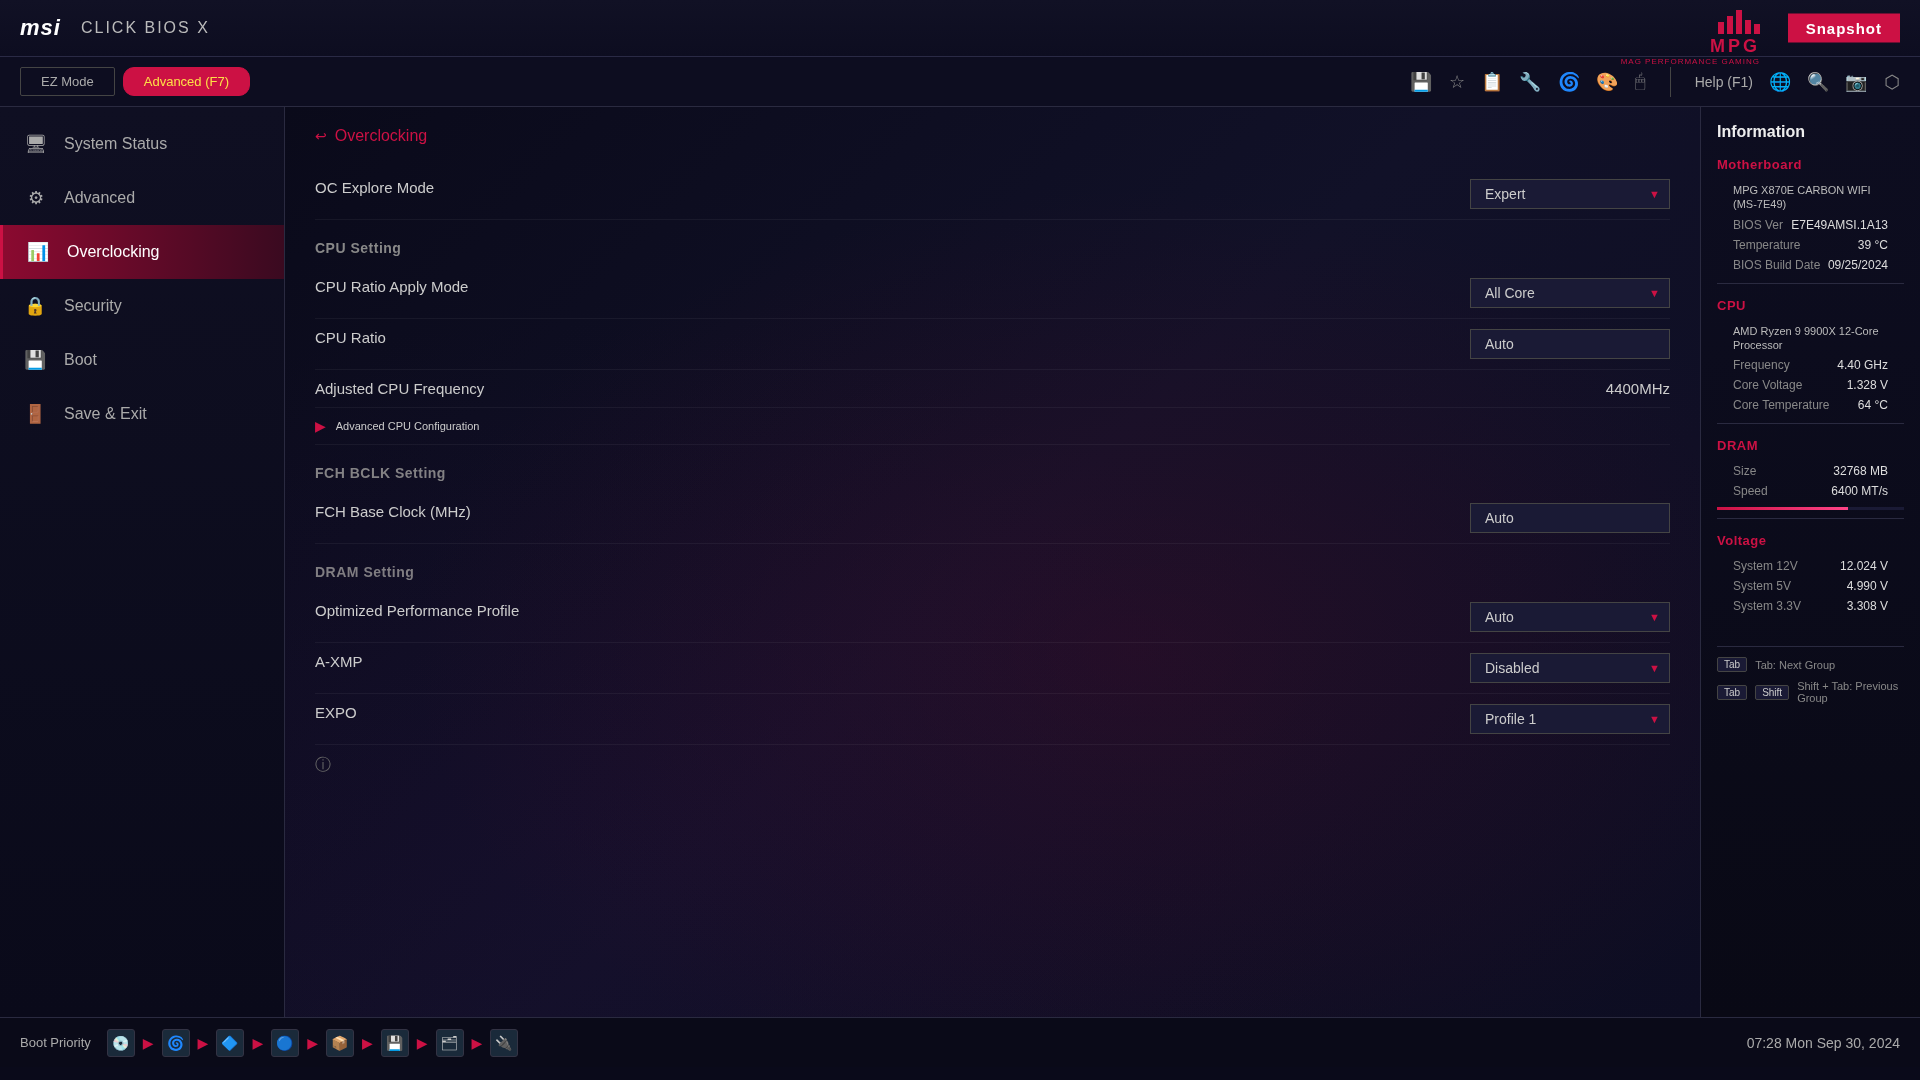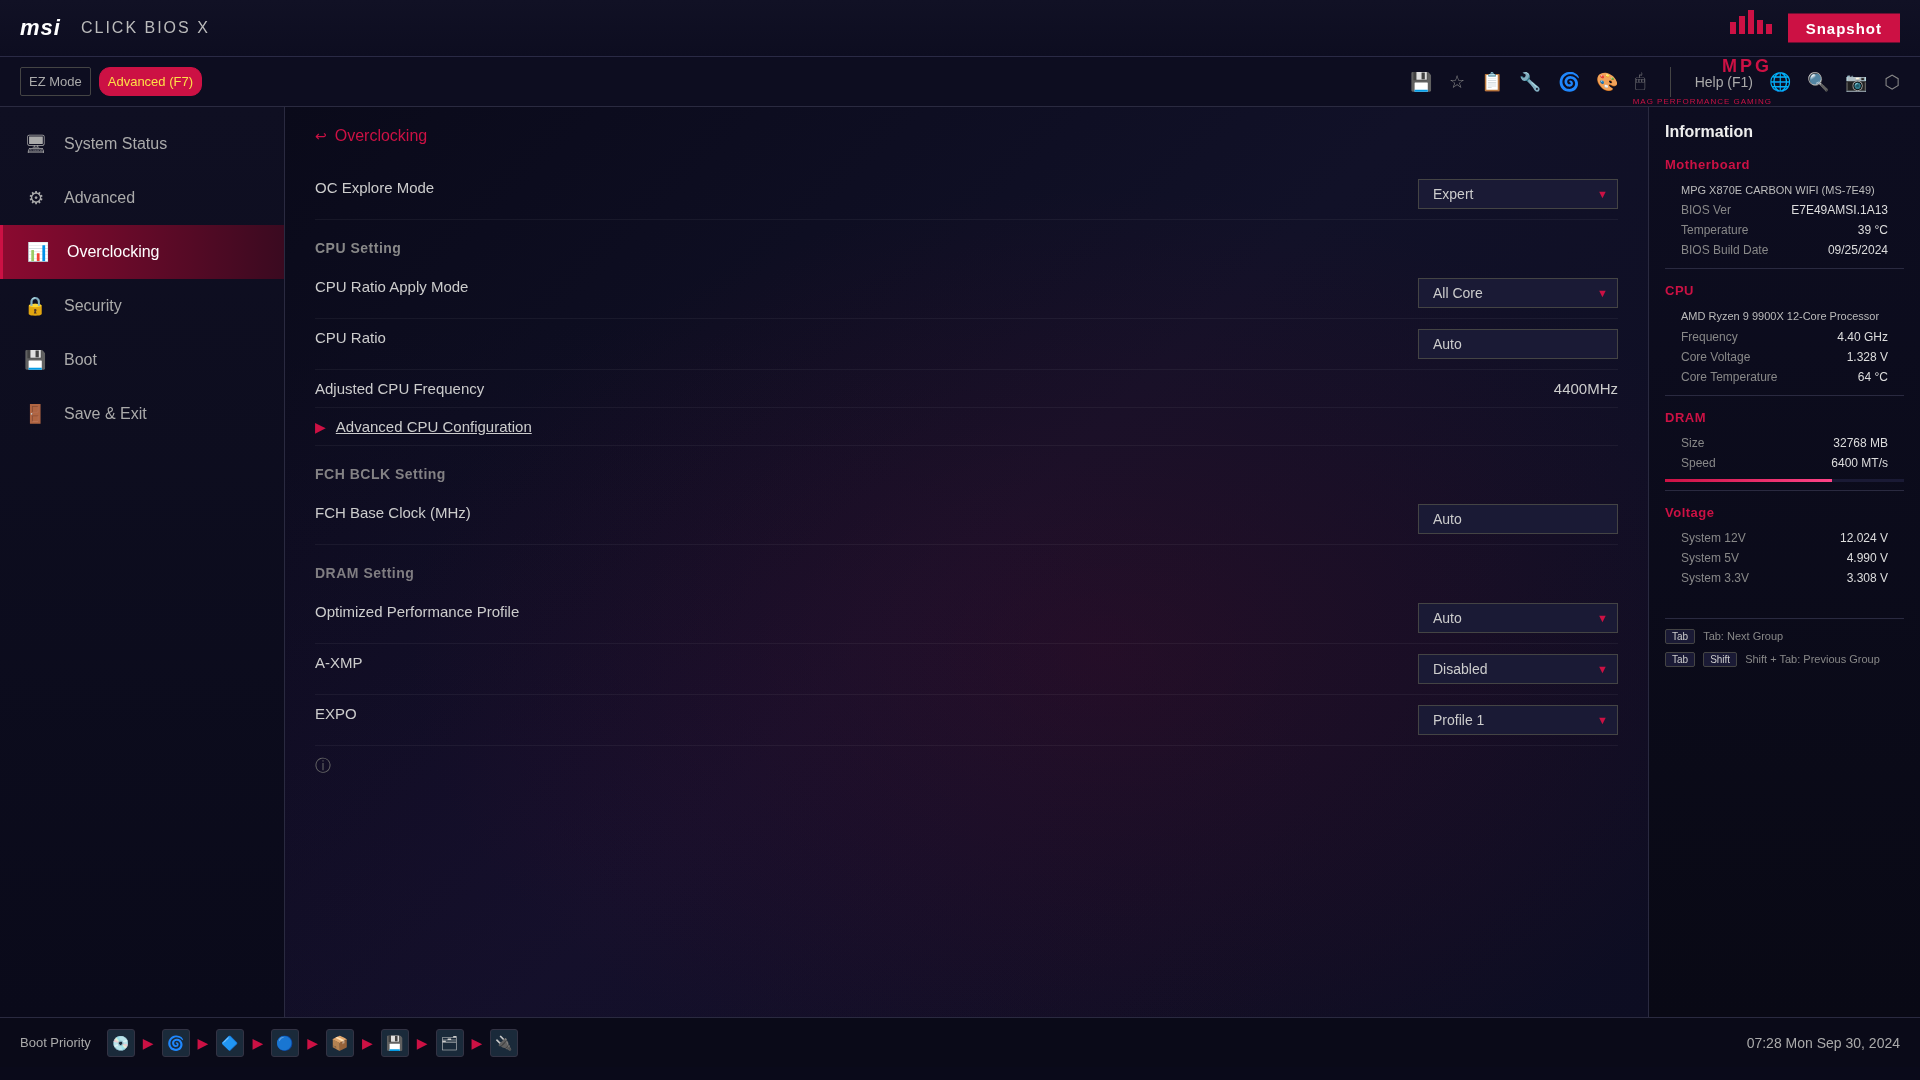--- a/index.html
+++ b/index.html
@@ -56,26 +56,25 @@
       color: #fff;
       padding: 6px 18px;
       font-size: 15px;
       font-weight: bold;
       border: none;
       cursor: pointer;
       letter-spacing: 1px;
     }
     .msi-logo-right {
       position: absolute;
-      right: 148px;
+      right: 160px;
       top: 10px;
       display: flex;
       flex-direction: column;
       align-items: flex-end;
-      gap: 20px;
     }
     .msi-bars {
       display: flex;
       gap: 3px;
       align-items: flex-end;
       margin-bottom: 2px;
     }
     .msi-bar {
       width: 6px;
       background: #cc1144;
@@ -96,21 +95,21 @@
     .mode-bar {
       display: flex;
       align-items: center;
       height: 50px;
       background: #0d0d20;
       border-bottom: 1px solid #2a2a40;
       padding: 0 20px;
       gap: 8px;
     }
     .mode-btn {
-      padding: 6px 8px;
+      padding: 6px 20px;
       border: 1px solid #444;
       background: transparent;
       color: #aaa;
       font-size: 13px;
       cursor: pointer;
       border-radius: 2px;
     }
     .mode-btn.active {
       background: #cc1144;
       color: #fde047;
@@ -256,34 +255,33 @@
       cursor: pointer;
       position: relative;
       z-index: 1;
     }
     .expand-arrow {
       color: #cc1144;
       font-size: 14px;
     }
     .expandable-label {
       color: #ccc;
-      font-size: 15px;
-      text-decoration: underline;
+      font-size: 11px;
     }
     .info-icon {
       color: #666;
       font-size: 16px;
       margin-top: 10px;
       position: relative;
       z-index: 1;
     }
 
     
     .right-panel {
-      width: 272px;
+      width: 220px;
       background: linear-gradient(180deg, #0d0d20 0%, #090915 100%);
       border-left: 1px solid #2a2a40;
       padding: 16px 16px;
       flex-shrink: 0;
       font-size: 13px;
       overflow-y: auto;
     }
     .info-title {
       color: #eee;
       font-size: 16px;

